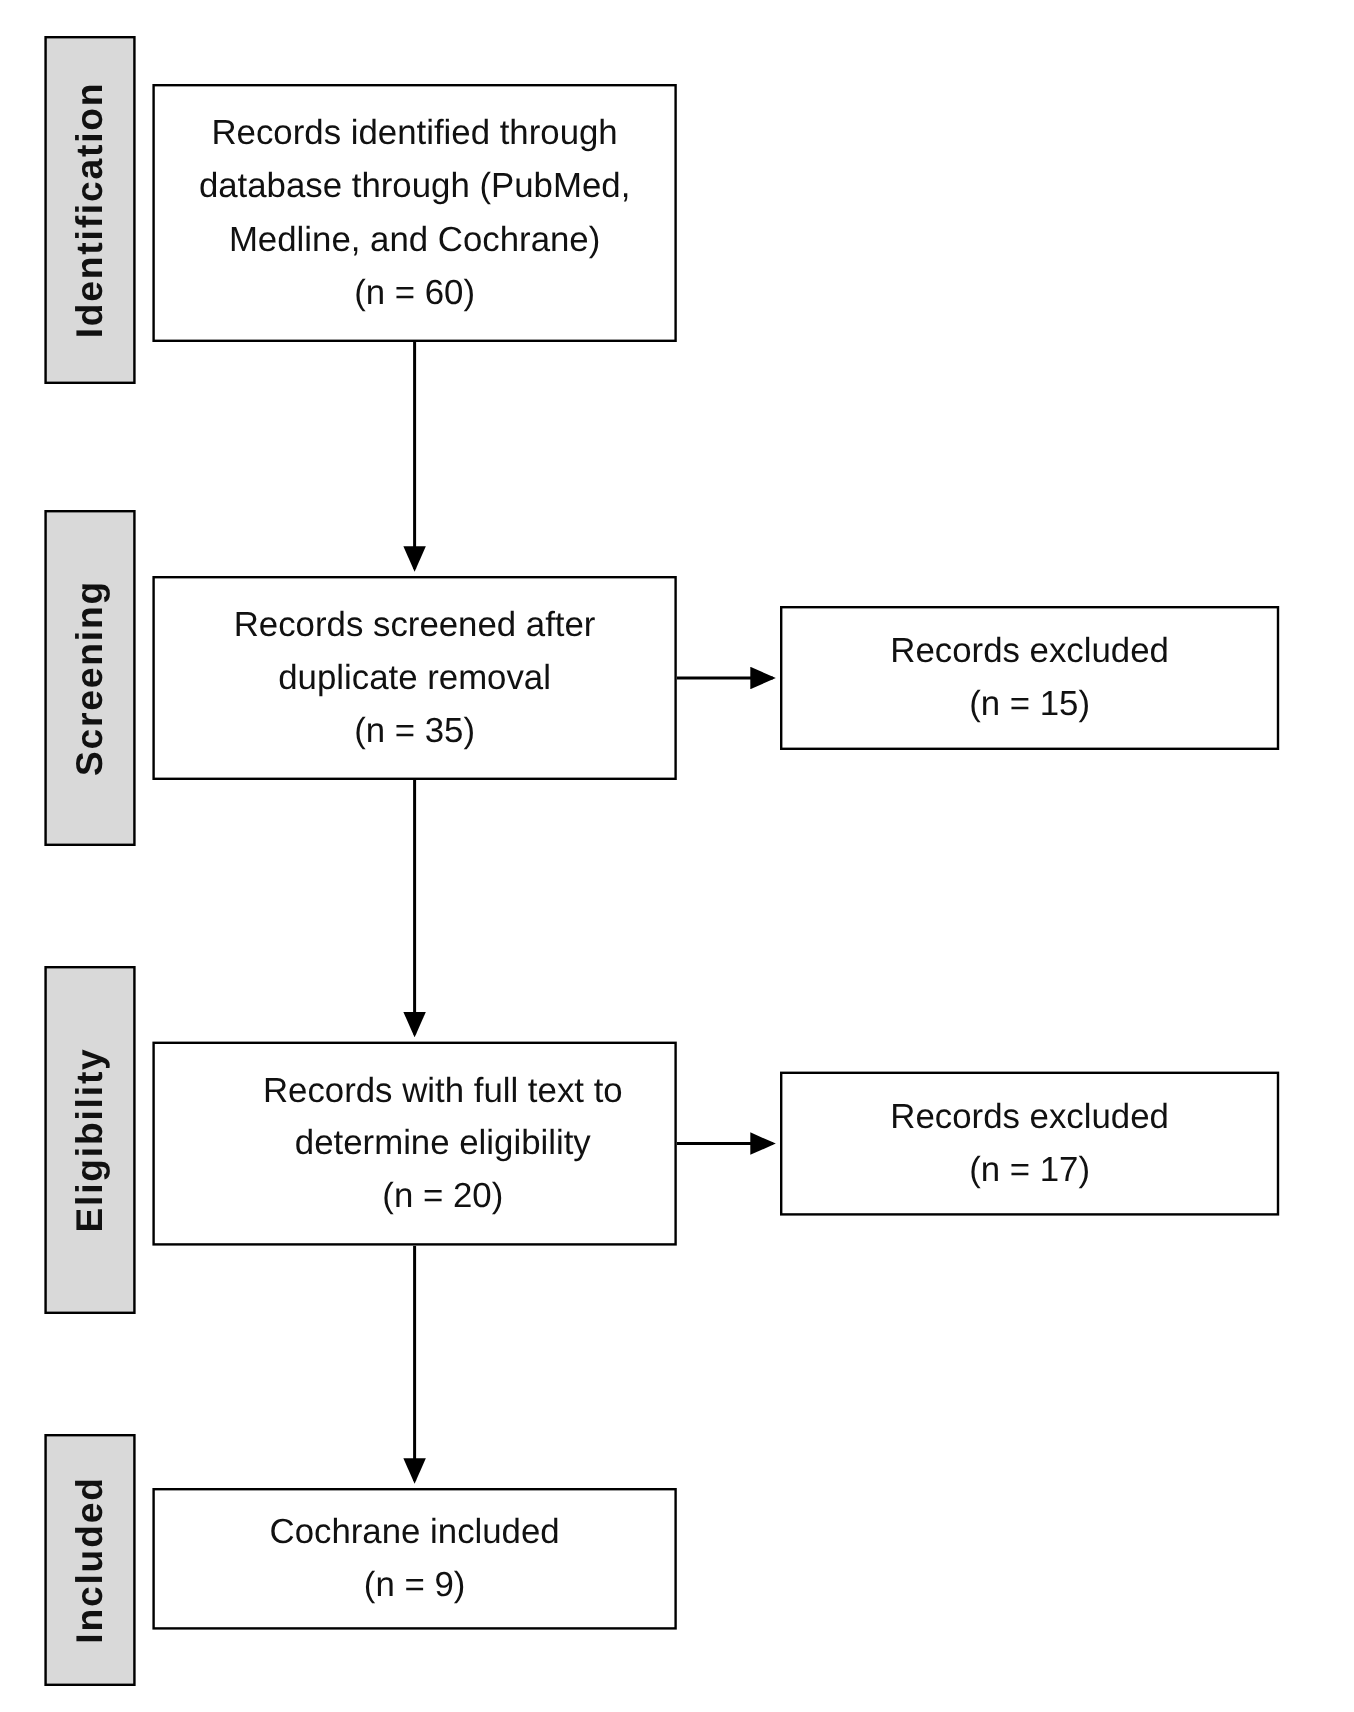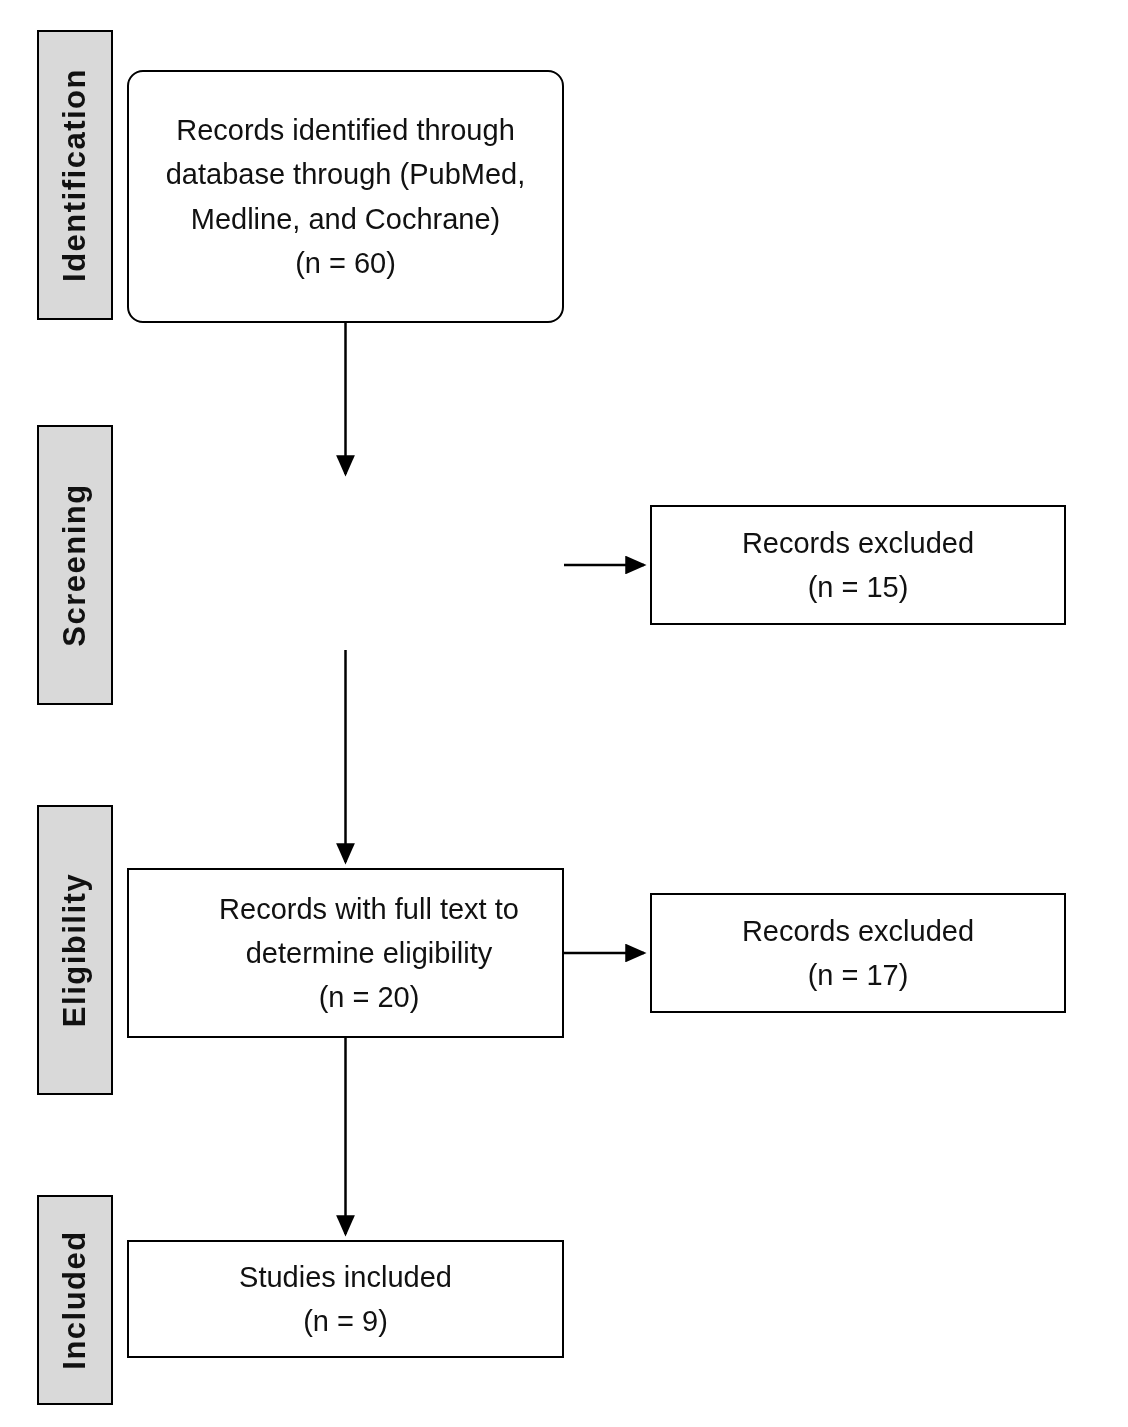--- a/index.html
+++ b/index.html
@@ -52,21 +52,21 @@
     flex-direction: column;
     align-items: center;
     justify-content: center;
     text-align: center;
     font-size: 29px;
     line-height: 1.52;
     color: #111111;
   }
   .main-box { left: 127px; width: 437px; }
   .side-box { left: 650px; width: 416px; text-align: right; }
-  #box-identified { top: 70px;   height: 253px; border-radius: 16px; }
+  #box-identified { top: 70px;   height: 215px; }
   #box-screened   { top: 480px;  height: 170px; }
   #box-eligibility{ top: 868px;  height: 170px; padding-left: 47px; }
   #box-included   { top: 1240px; height: 118px; }
   #box-excluded-screening   { top: 505px; height: 120px; }
   #box-excluded-eligibility { top: 893px; height: 120px; }
   #label-identification { top: 30px;   height: 290px; }
   #label-screening      { top: 425px;  height: 280px; }
   #label-eligibility    { top: 805px;  height: 290px; }
   #label-included       { top: 1195px; height: 210px; }
   .tline { display: block; }
@@ -102,35 +102,40 @@
     <span class="vtext">Included</span>
   </div>
 
   <div class="flow-box main-box" id="box-identified" style="background-color: rgb(255, 255, 255);">
     <span class="tline">Records identified through</span>
     <span class="tline">database through (PubMed,</span>
     <span class="tline">Medline, and Cochrane)</span>
     <span class="tline">(n = 60)</span>
   </div>
 
+  <div class="flow-box main-box" id="box-screened" style="background-color: rgb(255, 255, 255);">
+    <span class="tline">Records screened after</span>
+    <span class="tline">duplicate removal</span>
+    <span class="tline">(n = 35)</span>
+  </div>
 
   <div class="flow-box side-box" id="box-excluded-screening" style="background-color: rgb(255, 255, 255);">
     <span class="tline">Records excluded</span>
     <span class="tline">(n = 15)</span>
   </div>
 
   <div class="flow-box main-box" id="box-eligibility" style="background-color: rgb(255, 255, 255);">
     <span class="tline">Records with full text to</span>
     <span class="tline">determine eligibility</span>
     <span class="tline">(n = 20)</span>
   </div>
 
   <div class="flow-box side-box" id="box-excluded-eligibility" style="background-color: rgb(255, 255, 255);">
     <span class="tline">Records excluded</span>
     <span class="tline">(n = 17)</span>
   </div>
 
   <div class="flow-box main-box" id="box-included" style="background-color: rgb(255, 255, 255);">
-    <span class="tline">Studies included</span>
+    <span class="tline">Cochrane included</span>
     <span class="tline">(n = 9)</span>
   </div>
 
 </div>
 
 </body></html>

